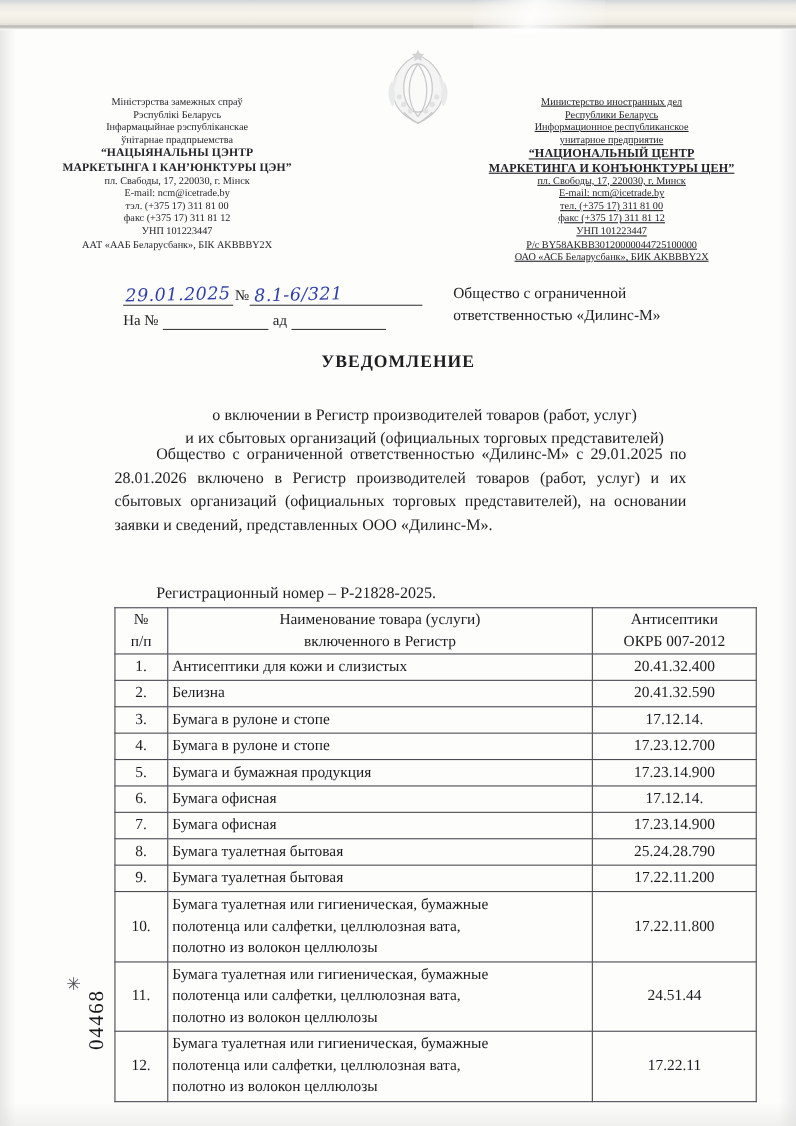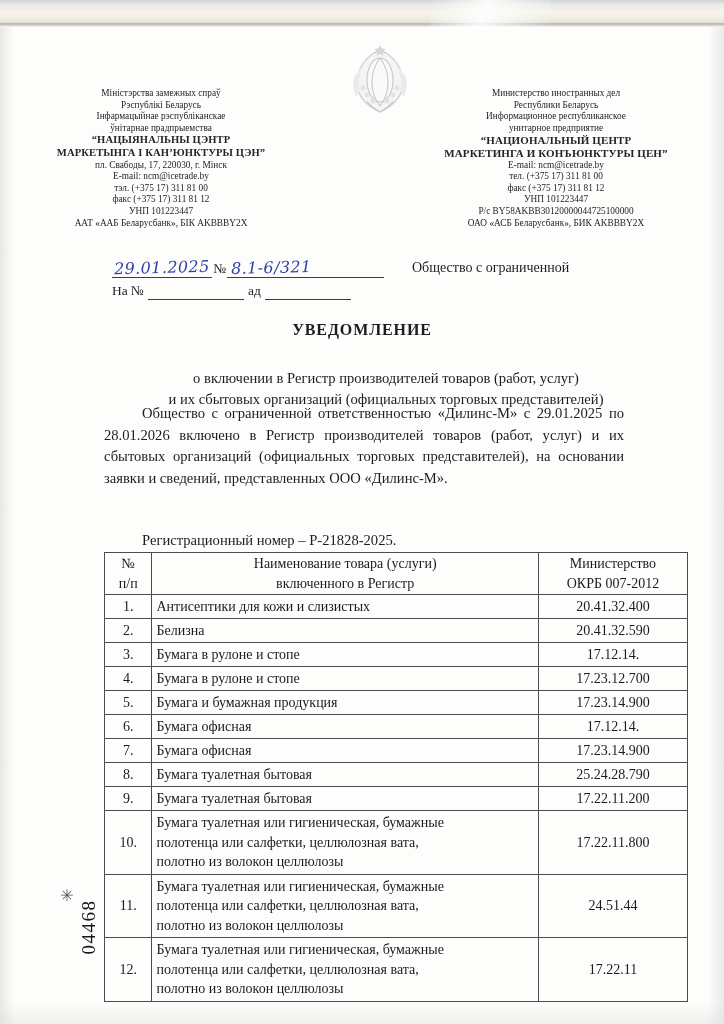--- a/index.html
+++ b/index.html
@@ -83,21 +83,21 @@
     padding: 0 32px;
     box-sizing: border-box;
   }
   .lh-col {
     width: 258px;
     text-align: center;
     font-size: 9.3px;
     line-height: 11.6px;
     color: #24242a;
   }
-  .lh-col.right { width: 272px; }
+  .lh-col.right { width: 272px; text-decoration: underline; }
   .lh-strong {
     font-weight: bold;
     font-size: 10.6px;
     line-height: 12.6px;
     letter-spacing: .1px;
   }
   .lh-strong.big { font-size: 11px; }
   .lh-line { white-space: nowrap; }
 
   
@@ -310,20 +310,21 @@
       <div class="lh-line">ААТ «ААБ Беларусбанк», БІК AKBBBY2X</div>
     </div>
 
     <div class="lh-col right">
       <div class="lh-line">Министерство иностранных дел</div>
       <div class="lh-line">Республики Беларусь</div>
       <div class="lh-line">Информационное республиканское</div>
       <div class="lh-line">унитарное предприятие</div>
       <div class="lh-strong big lh-line">“НАЦИОНАЛЬНЫЙ ЦЕНТР</div>
       <div class="lh-strong big lh-line">МАРКЕТИНГА И КОНЪЮНКТУРЫ ЦЕН”</div>
+      <div class="lh-line">пл. Свободы, 17, 220030, г. Минск</div>
       <div class="lh-line">E-mail: ncm@icetrade.by</div>
       <div class="lh-line">тел. (+375 17) 311 81 00</div>
       <div class="lh-line">факс (+375 17) 311 81 12</div>
       <div class="lh-line">УНП 101223447</div>
       <div class="lh-line">Р/с BY58AKBB30120000044725100000</div>
       <div class="lh-line">ОАО «АСБ Беларусбанк», БИК AKBBBY2X</div>
     </div>
 
   </div>
 
@@ -340,20 +341,21 @@
     <div class="req-row">
       <span class="req-static">На №</span>
       <span class="req-blank fixed-a"></span>
       <span class="req-static">ад</span>
       <span class="req-blank fixed-b"></span>
     </div>
   </div>
 
   <div class="addressee">
     <div>Общество с ограниченной</div>
+    <div>ответственностью «Дилинс-М»</div>
   </div>
 
   <div class="doc-title">УВЕДОМЛЕНИЕ</div>
 
   <div class="doc-subtitle">
     <div>о включении в Регистр производителей товаров (работ, услуг)</div>
     <div>и их сбытовых организаций (официальных торговых представителей)</div>
   </div>
 
   <div class="body-para">Общество с ограниченной ответственностью «Дилинс-М» с 29.01.2025 по 28.01.2026 включено в Регистр производителей товаров (работ, услуг) и их сбытовых организаций (официальных торговых представителей), на основании заявки и сведений, представленных ООО «Дилинс-М».</div>
@@ -370,21 +372,21 @@
           </span>
         </th>
         <th class="col-name">
           <span class="cell-lines" style="text-align:center">
             <span>Наименование товара (услуги)</span>
             <span>включенного в Регистр</span>
           </span>
         </th>
         <th class="col-code">
           <span class="cell-lines">
-            <span>Министерство</span>
+            <span>Антисептики</span>
             <span>ОКРБ 007-2012</span>
           </span>
         </th>
       </tr>
     </thead>
     <tbody id="registry-body">
         <tr>
           <td class="col-no">1.</td>
           <td class="col-name">
             <span class="cell-lines">

